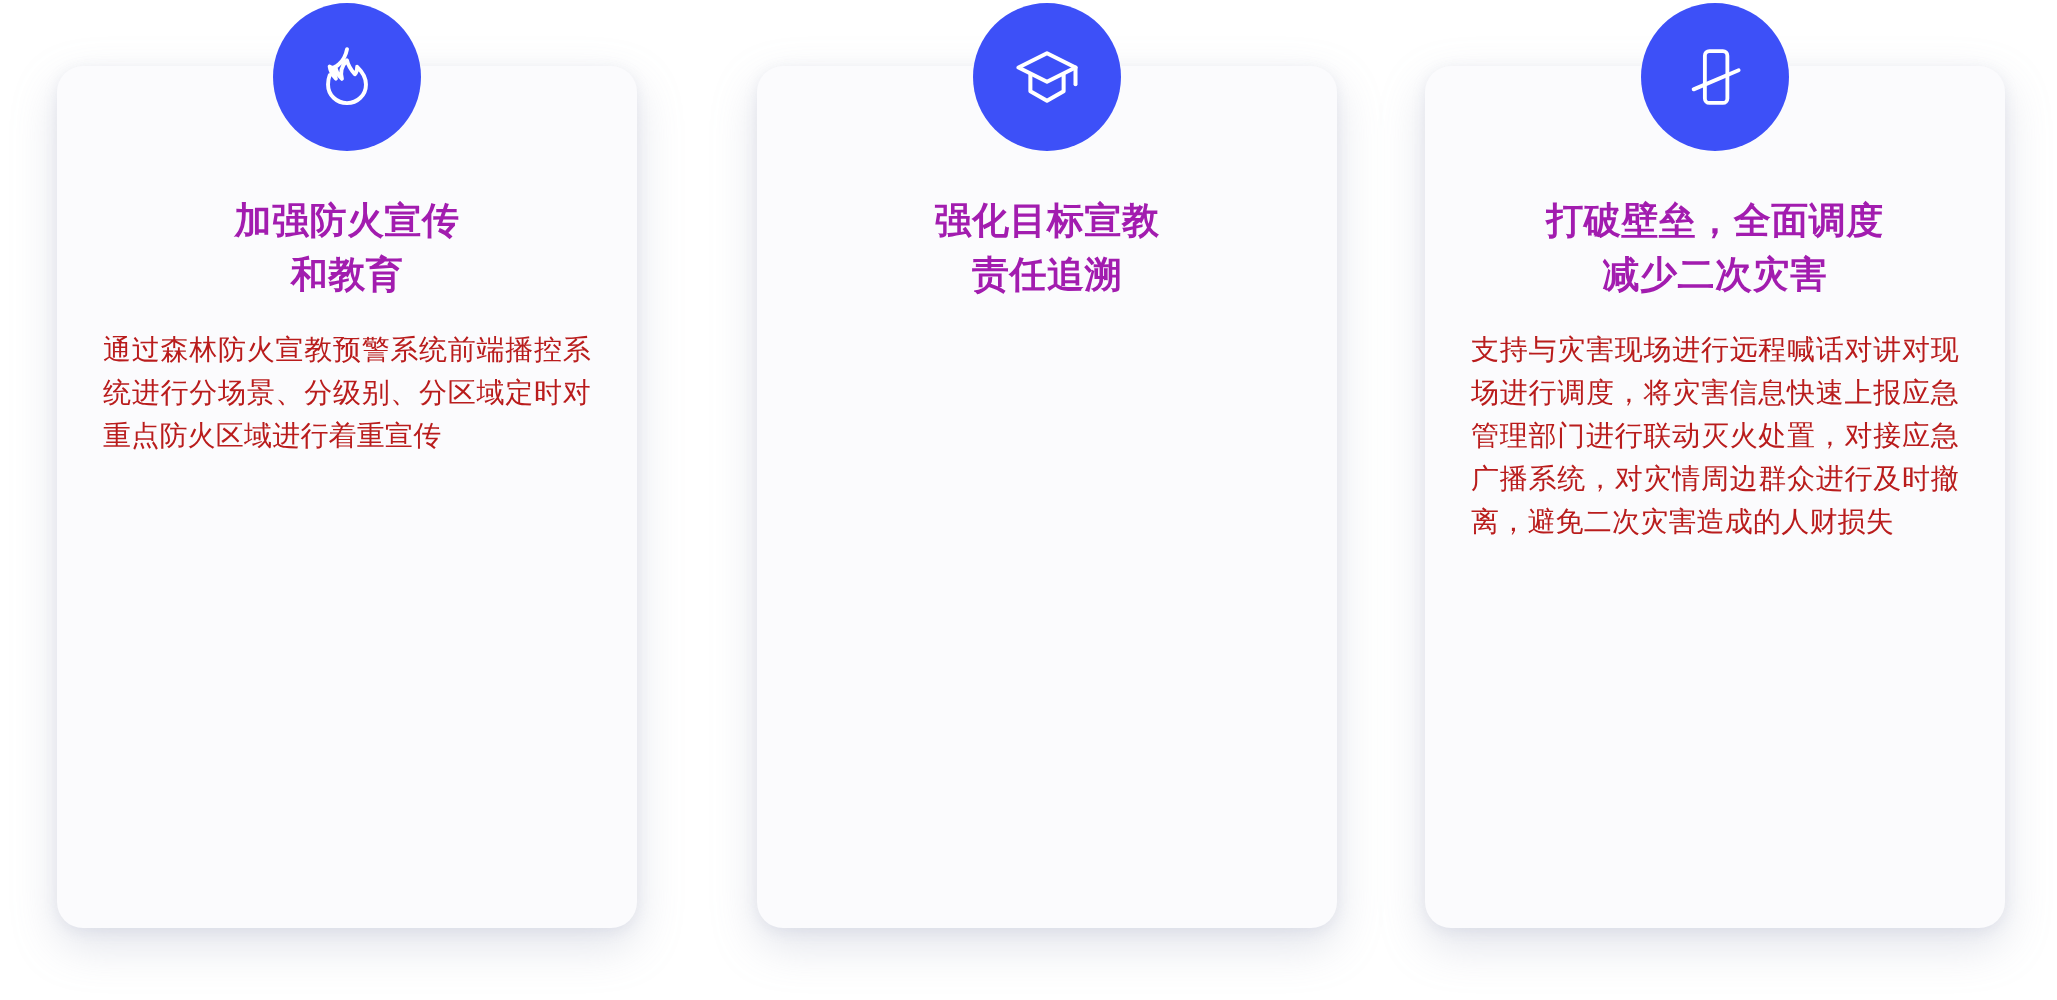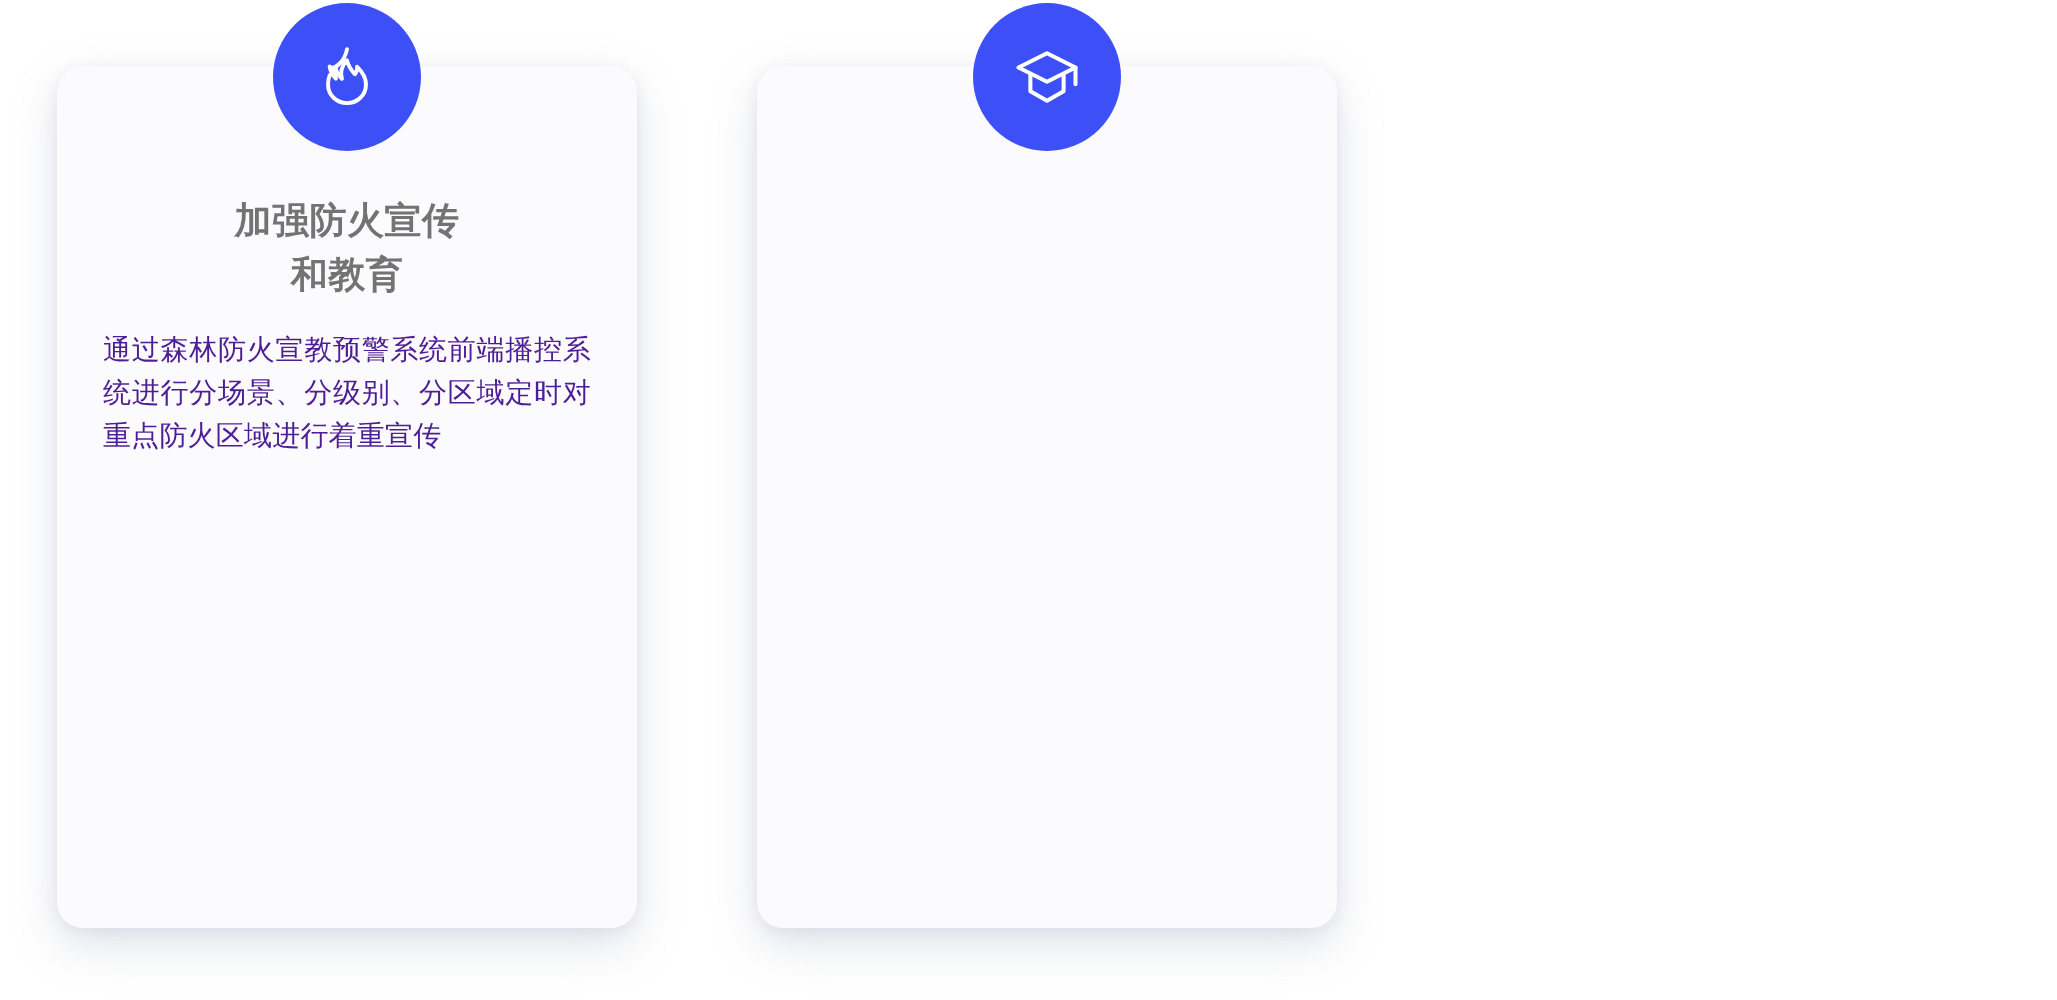--- a/index.html
+++ b/index.html
@@ -59,34 +59,34 @@
   .icon-badge svg {
     display: block;
   }
 
   .card-title {
     position: absolute;
     top: 128px;
     left: 0;
     width: 100%;
     text-align: center;
-    color: #737373;
+    color: #a21caf;
     font-size: 37px;
     font-weight: bold;
     line-height: 54px;
     letter-spacing: 0.5px;
     white-space: pre-line;
   }
 
   .card-body {
     position: absolute;
     top: 262px;
     left: 46px;
     right: 46px;
-    color: #4c1d95;
+    color: #b91c1c;
     font-size: 28px;
     line-height: 43px;
     text-align: justify;
     text-align-last: left;
     letter-spacing: 0.2px;
   }
 </style>
 </head>
 <body>
 
@@ -117,17 +117,30 @@
     </div>
 
     <div class="card card-2">
       <div class="icon-badge">
         <svg width="76" height="76" viewBox="0 0 64 64" fill="none" stroke="#ffffff" stroke-width="3.4" stroke-linecap="round" stroke-linejoin="round">
           <path d="M32 12 L56 24 L32 36 L8 24 Z"></path>
           <path d="M18 30 L18 44 L32 52 L46 44 L46 30"></path>
           <path d="M56 24 L56 38"></path>
         </svg>
       </div>
+      <div class="card-title">强化目标宣教
+责任追溯</div>
     </div>
 
+    <div class="card card-3">
+      <div class="icon-badge">
+        <svg width="72" height="72" viewBox="0 0 64 64" fill="none" stroke="#ffffff" stroke-width="3.4" stroke-linecap="round" stroke-linejoin="round">
+          <rect x="23" y="9" width="20" height="46" rx="4"></rect>
+          <path d="M13 43 L53 26"></path>
+        </svg>
+      </div>
+      <div class="card-title">打破壁垒，全面调度
+减少二次灾害</div>
+      <div class="card-body">支持与灾害现场进行远程喊话对讲对现场进行调度，将灾害信息快速上报应急管理部门进行联动灭火处置，对接应急广播系统，对灾情周边群众进行及时撤离，避免二次灾害造成的人财损失</div>
+    </div>
 
   </div>
 </div>
 
 </body></html>

